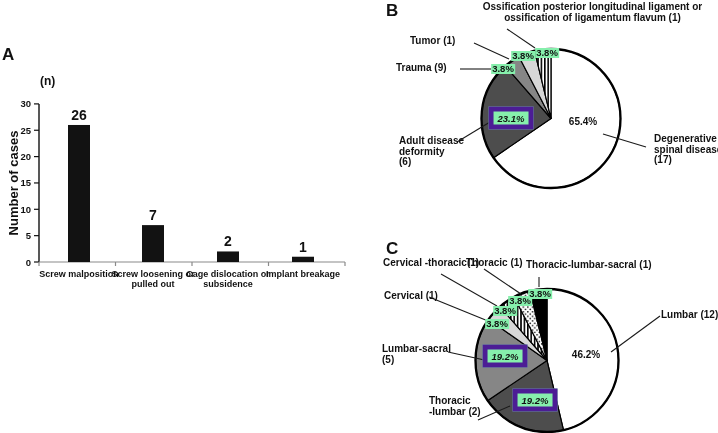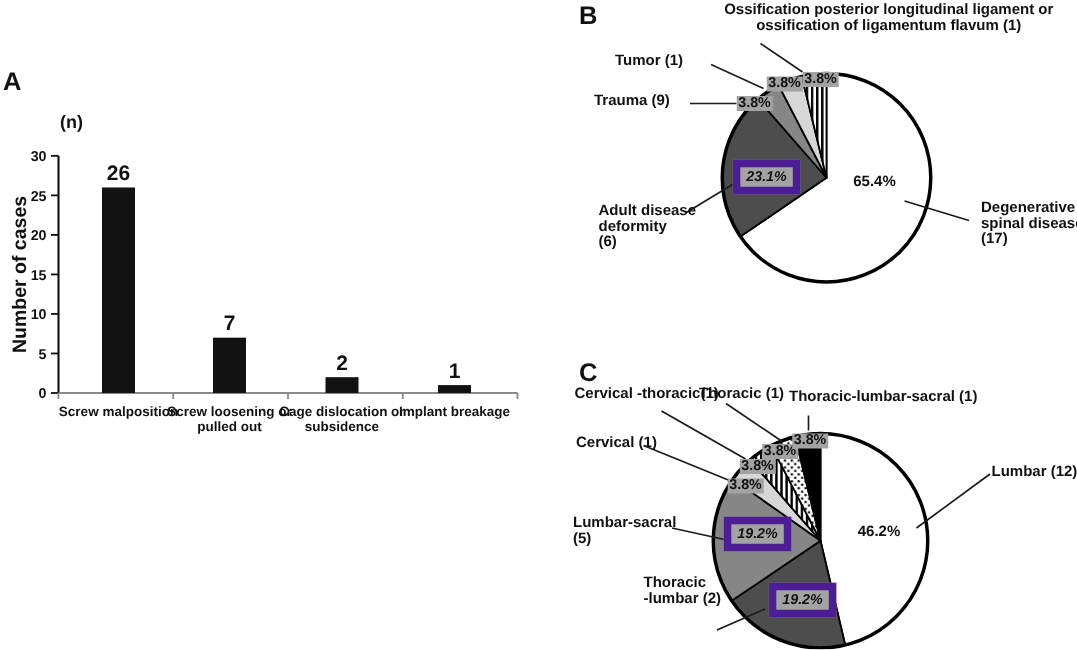--- a/index.html
+++ b/index.html
@@ -6,21 +6,21 @@
   .stage{
     position:relative;width:718px;height:433px;background:#ffffff;
     font-family:"Liberation Sans",sans-serif;color:#111;overflow:hidden;
   }
   .panel-letter{position:absolute;font-size:17px;font-weight:600;color:#111;}
   .lbl{position:absolute;font-size:10px;font-weight:bold;line-height:10.5px;white-space:nowrap;color:#111;}
   .lbl.right{}
   .lbl.center{text-align:center;}
   .pct{
     position:absolute;font-size:9.5px;font-weight:bold;color:#111;white-space:nowrap;
-    background:#a3a3a3;padding:0 1px;transform:translate(-50%,-50%);line-height:10px;
+    background:#86efac;padding:0 1px;transform:translate(-50%,-50%);line-height:10px;
   }
   .pct.plain{background:transparent;font-size:10px;}
   .pct.boxed{border:5px solid #4c1d95;padding:1.5px 4px;font-style:italic;}
   svg{position:absolute;left:0;top:0;overflow:visible;}
   #svgA{left:0;top:38px;}
   .rot-label{
     position:absolute;left:13px;top:183px;transform:translate(-50%,-50%) rotate(-90deg);
     font-size:13px;font-weight:bold;white-space:nowrap;
   }
   .unit-label{position:absolute;left:40px;top:74px;font-size:12px;font-weight:bold;}
@@ -143,21 +143,21 @@
   <div class="pct" style="left:547px;top:53px;">3.8%</div>
 
   <div class="lbl" style="left:383px;top:258px;">Cervical -thoracic(1)</div>
   <div class="lbl" style="left:466px;top:258px;">Thoracic (1)</div>
   <div class="lbl" style="left:526px;top:260px;">Thoracic-lumbar-sacral (1)</div>
   <div class="lbl" style="left:360px;top:291px;margin-left:24px;">Cervical (1)</div>
   <div class="lbl" style="left:382px;top:344px;">
     <div>Lumbar-sacral</div>
     <div>(5)</div>
   </div>
-  <div class="lbl" style="left:429px;top:384px;">
+  <div class="lbl" style="left:429px;top:396px;">
     <div>Thoracic</div>
     <div>-lumbar (2)</div>
   </div>
   <div class="lbl" style="left:661px;top:310px;">Lumbar (12)</div>
   <div class="pct plain" style="left:586px;top:355px;">46.2%</div>
   <div class="pct boxed" style="left:505px;top:356px;">19.2%</div>
   <div class="pct boxed" style="left:535px;top:400px;">19.2%</div>
   <div class="pct" style="left:497px;top:324px;">3.8%</div>
   <div class="pct" style="left:505px;top:311px;">3.8%</div>
   <div class="pct" style="left:520px;top:301px;">3.8%</div>

